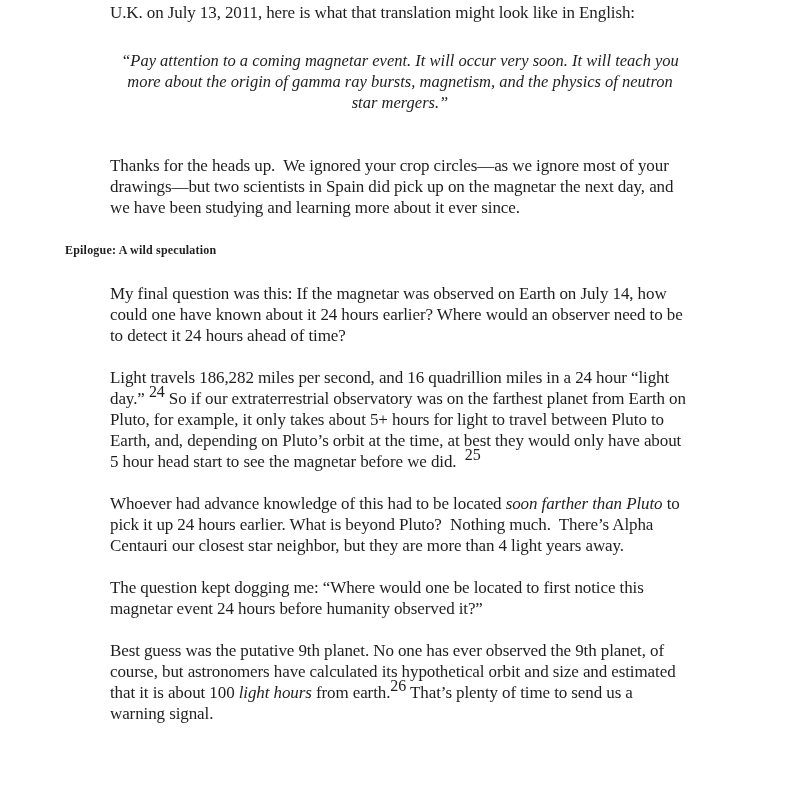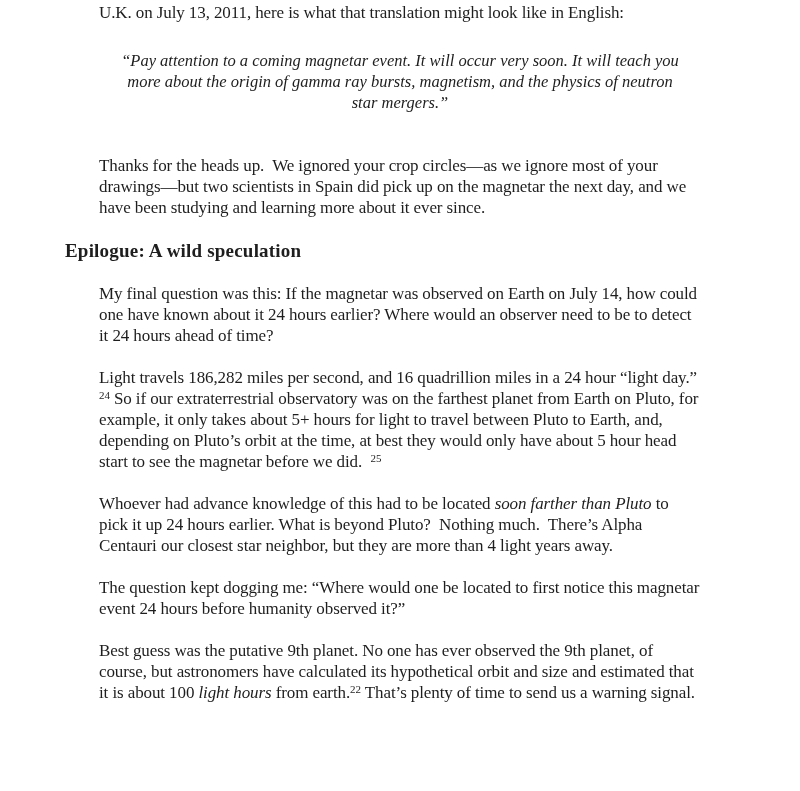--- a/index.html
+++ b/index.html
@@ -14,58 +14,58 @@
   .page {
     box-sizing: border-box;
     width: 800px;
     height: 791px;
     padding: 2px 94px 0 94px;
     overflow: hidden;
   }
   .para {
     font-size: 17px;
     line-height: 21px;
-    margin: 21px 5px;
+    margin: 21px 16px;
     text-align: left;
     white-space: pre-wrap;
     letter-spacing: -0.1px;
   }
   .para.first { margin-top: 0; }
   .blockquote {
     font-size: 16.5px;
     line-height: 21px;
     font-style: italic;
     text-align: center;
     max-width: 560px;
     margin: 27px auto 42px auto;
     white-space: pre-wrap;
   }
   .heading {
-    font-size: 19px;
+    font-size: 12px;
     line-height: 23px;
     font-weight: bold;
     margin: 20px 0 20px -29px;
     letter-spacing: 0.2px;
   }
   .para sup {
-    font-size: 11px;
+    font-size: 16px;
     line-height: 0;
     vertical-align: baseline;
     position: relative;
     top: -0.45em;
     text-align: right;
   }
   .para i, .blockquote i { font-style: italic; }
 </style>
 </head>
 <body>
 
 <div class="page">
   <p class="para first">U.K. on July 13, 2011, here is what that translation might look like in English:</p>
   <div class="blockquote"><i>“Pay attention to a coming magnetar event. It will occur very soon. It will teach you more about the origin of gamma ray bursts, magnetism, and the physics of neutron star mergers.”</i></div>
   <p class="para">Thanks for the heads up.  We ignored your crop circles—as we ignore most of your drawings—but two scientists in Spain did pick up on the magnetar the next day, and we have been studying and learning more about it ever since.</p>
   <h2 class="heading">Epilogue: A wild speculation</h2>
   <p class="para">My final question was this: If the magnetar was observed on Earth on July 14, how could one have known about it 24 hours earlier? Where would an observer need to be to detect it 24 hours ahead of time?</p>
   <p class="para">Light travels 186,282 miles per second, and 16 quadrillion miles in a 24 hour “light day.” <sup>24</sup> So if our extraterrestrial observatory was on the farthest planet from Earth on Pluto, for example, it only takes about 5+ hours for light to travel between Pluto to Earth, and, depending on Pluto’s orbit at the time, at best they would only have about 5 hour head start to see the magnetar before we did.  <sup>25</sup></p>
   <p class="para">Whoever had advance knowledge of this had to be located <i>soon farther than Pluto</i> to pick it up 24 hours earlier. What is beyond Pluto?  Nothing much.  There’s Alpha Centauri our closest star neighbor, but they are more than 4 light years away.</p>
   <p class="para">The question kept dogging me: “Where would one be located to first notice this magnetar event 24 hours before humanity observed it?”</p>
-  <p class="para">Best guess was the putative 9th planet. No one has ever observed the 9th planet, of course, but astronomers have calculated its hypothetical orbit and size and estimated that it is about 100 <i>light hours</i> from earth.<sup>22</sup> That’s plenty of time to send us a warning signal.</p>
+  <p class="para">Best guess was the putative 9th planet. No one has ever observed the 9th planet, of course, but astronomers have calculated its hypothetical orbit and size and estimated that it is about 100 <i>light hours</i> from earth.<sup>26</sup> That’s plenty of time to send us a warning signal.</p>
 </div>
 
 </body></html>

